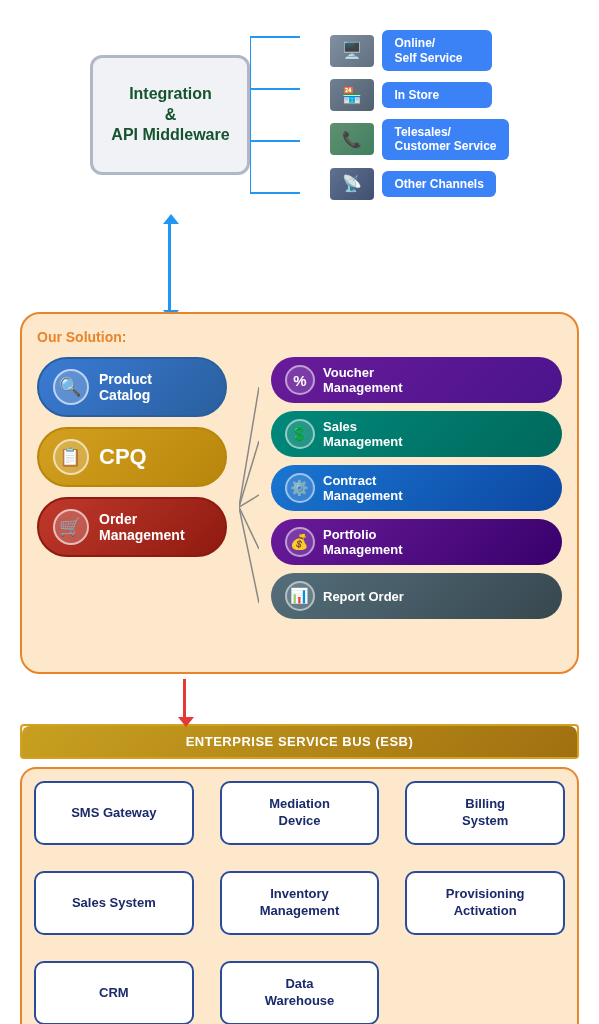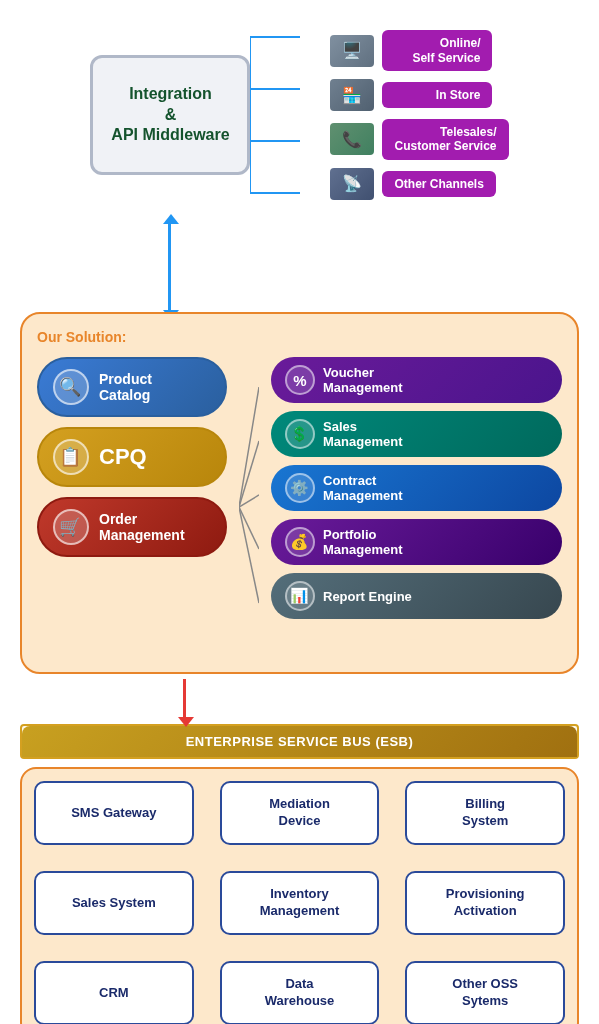--- a/index.html
+++ b/index.html
@@ -47,28 +47,28 @@
       position: relative;
     }
 
     .channel-item {
       display: flex;
       align-items: center;
       gap: 8px;
     }
 
     .channel-label {
-      background: #a21caf;
+      background: #3b82f6;
       color: #fff;
       padding: 6px 12px;
       border-radius: 6px;
       font-size: 12px;
       font-weight: bold;
       min-width: 110px;
-      text-align: right;
+      text-align: left;
       line-height: 1.2;
     }
 
     
     .arrow-down-blue {
       width: 0;
       height: 50px;
       border-left: 3px solid #2196F3;
       position: relative;
       margin: 0 auto;
@@ -444,21 +444,21 @@
         <div class="mgmt-item portfolio">
           <div class="mgmt-icon">💰</div>
           <div>
             <div>Portfolio</div>
             <div>Management</div>
           </div>
         </div>
         <div class="mgmt-item report">
           <div class="mgmt-icon">📊</div>
           <div>
-            <div>Report Engine</div>
+            <div>Report Order</div>
           </div>
         </div>
       </div>
 
     </div>
   </div>
 
   <div class="arrow-section" style="margin-left:-230px;">
     <div class="arrow-down-red"></div>
   </div>
@@ -470,17 +470,16 @@
   <div class="bottom-section">
     <div class="grid-3x3">
       <div class="grid-item">SMS Gateway</div>
       <div class="grid-item">Mediation<br>Device</div>
       <div class="grid-item">Billing<br>System</div>
       <div class="grid-item">Sales System</div>
       <div class="grid-item">Inventory<br>Management</div>
       <div class="grid-item">Provisioning<br>Activation</div>
       <div class="grid-item">CRM</div>
       <div class="grid-item">Data<br>Warehouse</div>
-      <div class="grid-item">Other OSS<br>Sytems</div>
     </div>
   </div>
 
 </div>
 
 </body></html>

